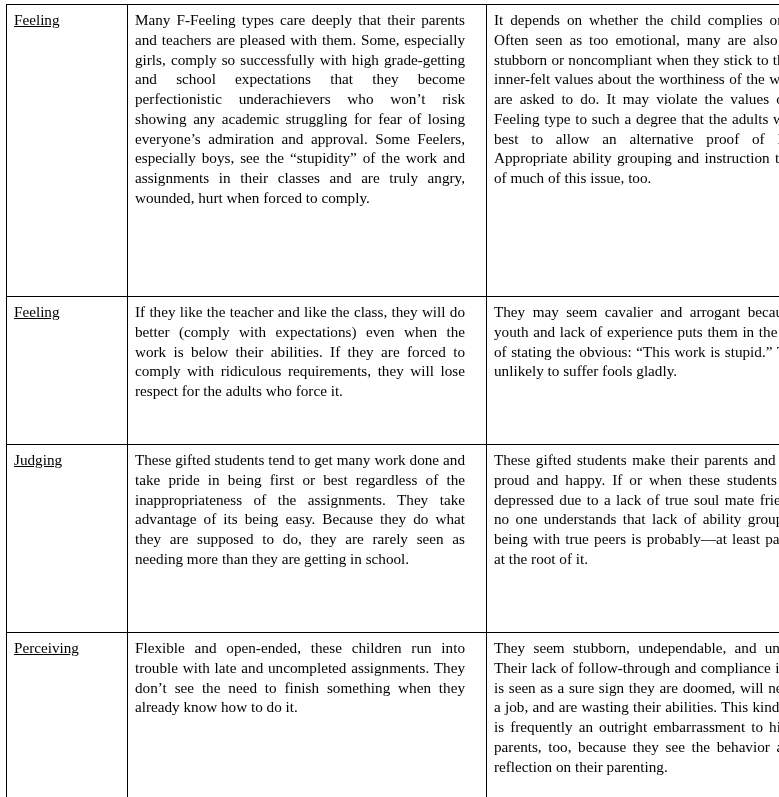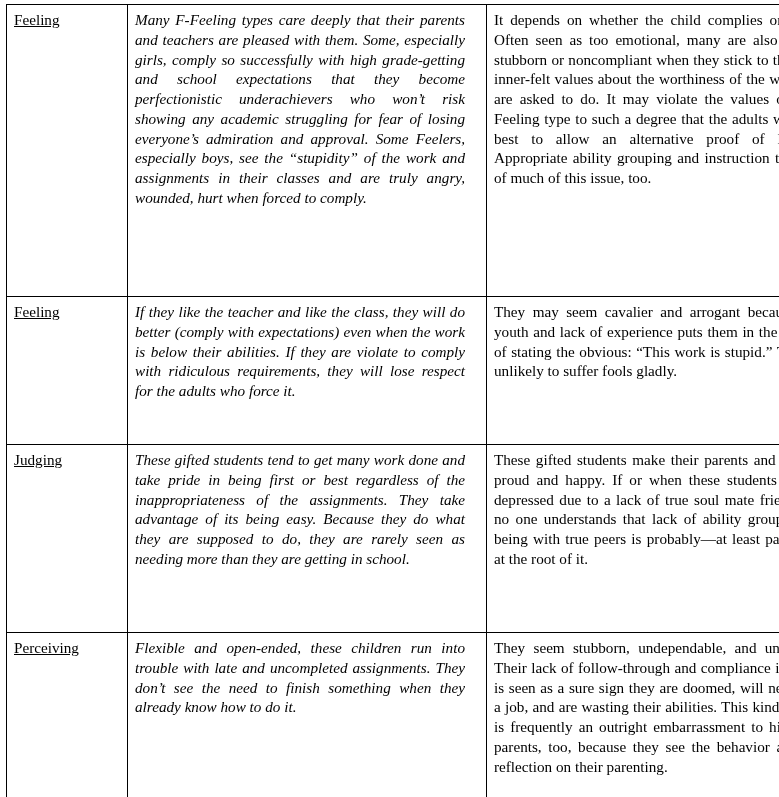--- a/index.html
+++ b/index.html
@@ -39,21 +39,20 @@
     width: 92px;
     text-align: left;
     white-space: nowrap;
     padding-top: 5px;
   }
   td.label-cell span.label-text {
     text-decoration: underline;
   }
   td.col-a {
     width: 330px;
-    font-style: italic;
   }
   td.col-b {
     width: 337px;
   }
   tr.row-feeling td { height: 280px; }
   tr.row-thinking td { height: 136px; }
   tr.row-judging td { height: 176px; }
   tr.row-perceiving td { height: 186px; }
 </style>
 </head>
@@ -62,21 +61,21 @@
 <div class="page">
   <table class="matrix">
     <tbody>
       <tr class="row-feeling">
         <td class="label-cell"><span class="label-text">Feeling</span></td>
         <td class="col-a">Many F-Feeling types care deeply that their parents and teachers are pleased with them. Some, especially girls, comply so successfully with high grade-getting and school expectations that they become perfectionistic underachievers who won’t risk showing any academic struggling for fear of losing everyone’s admiration and approval. Some Feelers, especially boys, see the “stupidity” of the work and assignments in their classes and are truly angry, wounded, hurt when forced to comply.</td>
         <td class="col-b">It depends on whether the child complies or resists. Often seen as too emotional, many are also seen as stubborn or noncompliant when they stick to their own inner-felt values about the worthiness of the work they are asked to do. It may violate the values of an F-Feeling type to such a degree that the adults would do best to allow an alternative proof of learning. Appropriate ability grouping and instruction take care of much of this issue, too.</td>
       </tr>
       <tr class="row-thinking">
         <td class="label-cell"><span class="label-text">Feeling</span></td>
-        <td class="col-a">If they like the teacher and like the class, they will do better (comply with expectations) even when the work is below their abilities. If they are violate to comply with ridiculous requirements, they will lose respect for the adults who force it.</td>
+        <td class="col-a">If they like the teacher and like the class, they will do better (comply with expectations) even when the work is below their abilities. If they are forced to comply with ridiculous requirements, they will lose respect for the adults who force it.</td>
         <td class="col-b">They may seem cavalier and arrogant because their youth and lack of experience puts them in the position of stating the obvious: “This work is stupid.” They are unlikely to suffer fools gladly.</td>
       </tr>
       <tr class="row-judging">
         <td class="label-cell"><span class="label-text">Judging</span></td>
         <td class="col-a">These gifted students tend to get many work done and take pride in being first or best regardless of the inappropriateness of the assignments. They take advantage of its being easy. Because they do what they are supposed to do, they are rarely seen as needing more than they are getting in school.</td>
         <td class="col-b">These gifted students make their parents and teachers proud and happy. If or when these students become depressed due to a lack of true soul mate friendships, no one understands that lack of ability grouping and being with true peers is probably—at least partially—at the root of it.</td>
       </tr>
       <tr class="row-perceiving">
         <td class="label-cell"><span class="label-text">Perceiving</span></td>
         <td class="col-a">Flexible and open-ended, these children run into trouble with late and uncompleted assignments. They don’t see the need to finish something when they already know how to do it.</td>

